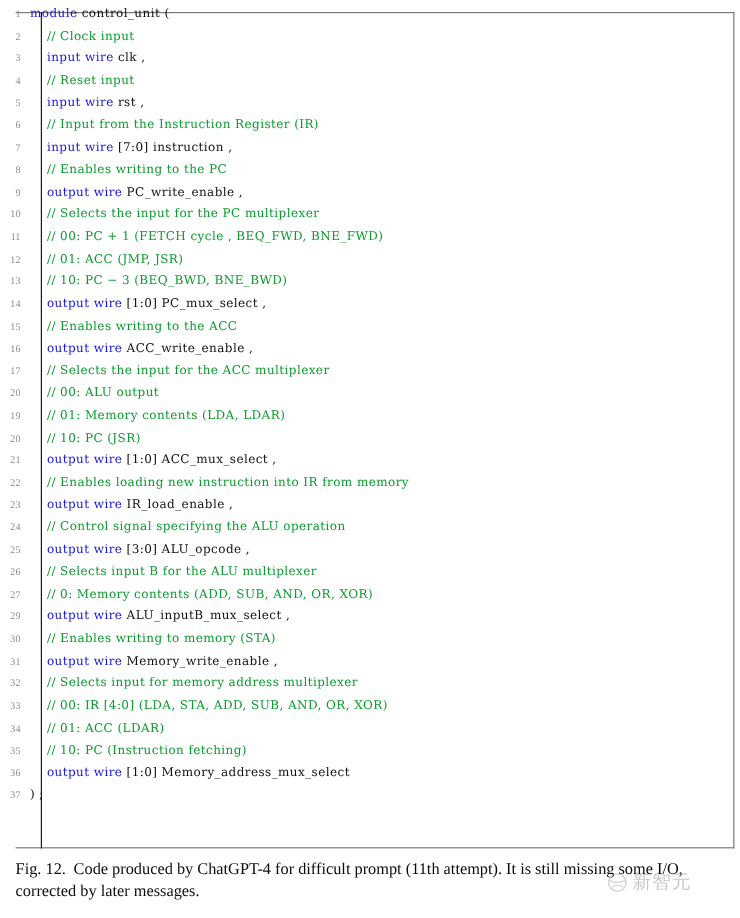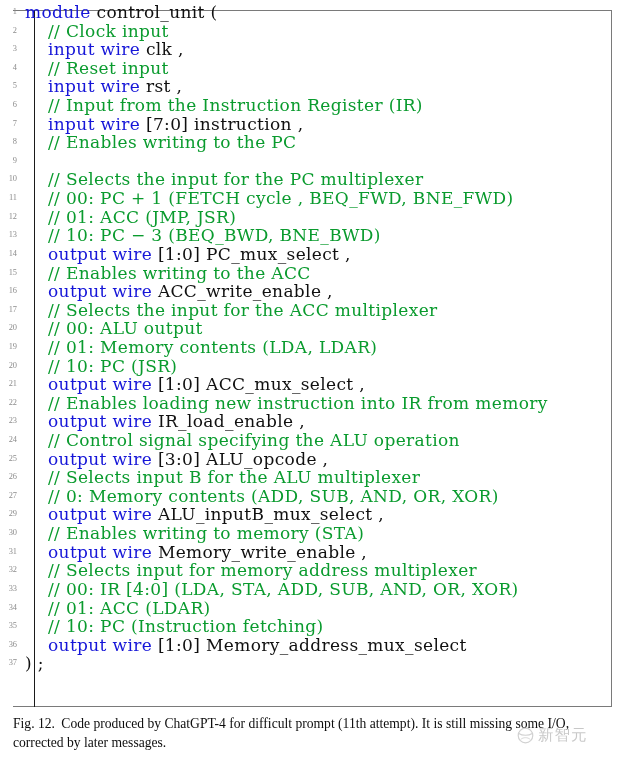--- a/index.html
+++ b/index.html
@@ -63,21 +63,21 @@
     text-align: right;
     font-family: "Liberation Serif", "DejaVu Serif", serif;
     font-size: 8.4px;
     color: #8c8c8c;
     line-height: 18.62px;
   }
 
   .codetext {
     position: absolute;
     left: 25px;
-    font-size: 17px;
+    font-size: 10px;
     letter-spacing: 0.35px;
     color: #101010;
     line-height: 18.62px;
   }
 
   .tok-kw   { color: #1616d8; }
   .tok-cmt  { color: #0a9b2e; }
   .tok-id   { color: #101010; }
 
   
@@ -90,21 +90,21 @@
     font-size: 13.6px;
     line-height: 18.6px;
     color: #0d0d0d;
     text-align: left;
   }
   #caption .figlabel { margin-right: 3px; }
 
   
   #watermark {
     position: absolute;
-    left: 516px;
+    left: 505px;
     top: 722px;
     width: 100px;
     height: 30px;
     pointer-events: none;
     opacity: 0.62;
     text-align: right;
   }
   #watermark .wm-logo {
     position: absolute;
     left: 0px;
@@ -130,21 +130,21 @@
 <div id="gutter-rule"></div>
 <div id="code-lines">
     <div class="code-line"><span class="lineno">1</span><span class="codetext"><span class="tok-kw">module</span><span class="tok-id"> control_unit (</span></span></div>
     <div class="code-line"><span class="lineno">2</span><span class="codetext"><span class="tok-cmt">    // Clock input</span></span></div>
     <div class="code-line"><span class="lineno">3</span><span class="codetext"><span class="tok-kw">    input wire</span><span class="tok-id"> clk ,</span></span></div>
     <div class="code-line"><span class="lineno">4</span><span class="codetext"><span class="tok-cmt">    // Reset input</span></span></div>
     <div class="code-line"><span class="lineno">5</span><span class="codetext"><span class="tok-kw">    input wire</span><span class="tok-id"> rst ,</span></span></div>
     <div class="code-line"><span class="lineno">6</span><span class="codetext"><span class="tok-cmt">    // Input from the Instruction Register (IR)</span></span></div>
     <div class="code-line"><span class="lineno">7</span><span class="codetext"><span class="tok-kw">    input wire</span><span class="tok-id"> [7:0] instruction ,</span></span></div>
     <div class="code-line"><span class="lineno">8</span><span class="codetext"><span class="tok-cmt">    // Enables writing to the PC</span></span></div>
-    <div class="code-line"><span class="lineno">9</span></div>
+    <div class="code-line"><span class="lineno">9</span><span class="codetext"><span class="tok-kw">    output wire</span><span class="tok-id"> PC_write_enable ,</span></span></div>
     <div class="code-line"><span class="lineno">10</span><span class="codetext"><span class="tok-cmt">    // Selects the input for the PC multiplexer</span></span></div>
     <div class="code-line"><span class="lineno">11</span><span class="codetext"><span class="tok-cmt">    // 00: PC + 1 (FETCH cycle , BEQ_FWD, BNE_FWD)</span></span></div>
     <div class="code-line"><span class="lineno">12</span><span class="codetext"><span class="tok-cmt">    // 01: ACC (JMP, JSR)</span></span></div>
     <div class="code-line"><span class="lineno">13</span><span class="codetext"><span class="tok-cmt">    // 10: PC − 3 (BEQ_BWD, BNE_BWD)</span></span></div>
     <div class="code-line"><span class="lineno">14</span><span class="codetext"><span class="tok-kw">    output wire</span><span class="tok-id"> [1:0] PC_mux_select ,</span></span></div>
     <div class="code-line"><span class="lineno">15</span><span class="codetext"><span class="tok-cmt">    // Enables writing to the ACC</span></span></div>
     <div class="code-line"><span class="lineno">16</span><span class="codetext"><span class="tok-kw">    output wire</span><span class="tok-id"> ACC_write_enable ,</span></span></div>
     <div class="code-line"><span class="lineno">17</span><span class="codetext"><span class="tok-cmt">    // Selects the input for the ACC multiplexer</span></span></div>
     <div class="code-line"><span class="lineno">20</span><span class="codetext"><span class="tok-cmt">    // 00: ALU output</span></span></div>
     <div class="code-line"><span class="lineno">19</span><span class="codetext"><span class="tok-cmt">    // 01: Memory contents (LDA, LDAR)</span></span></div>

